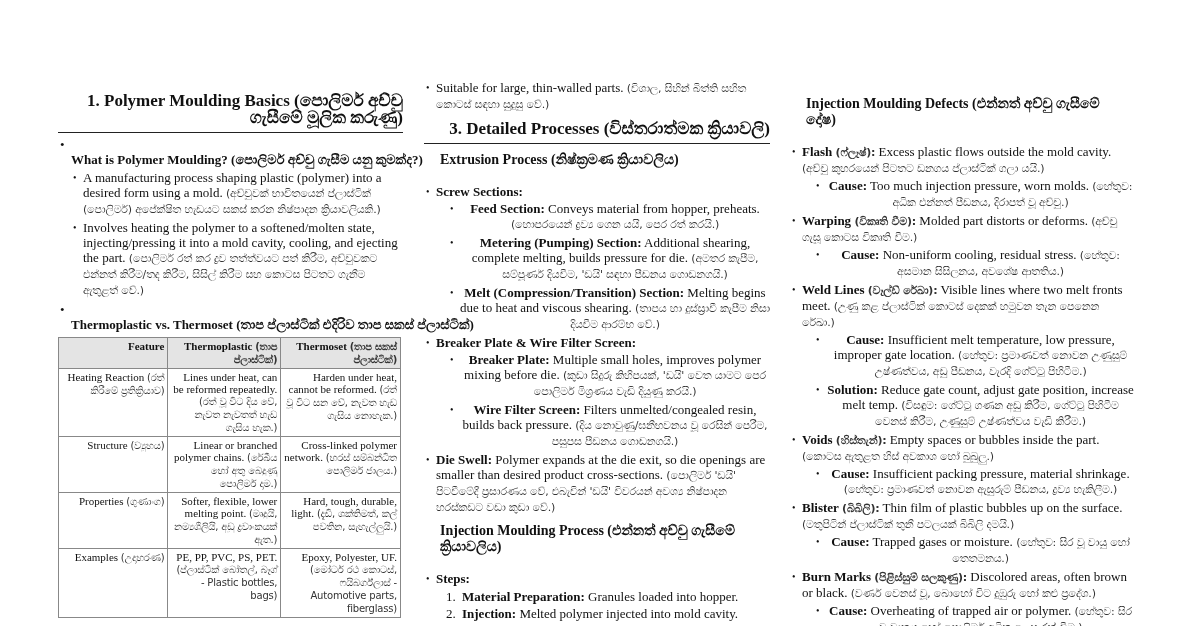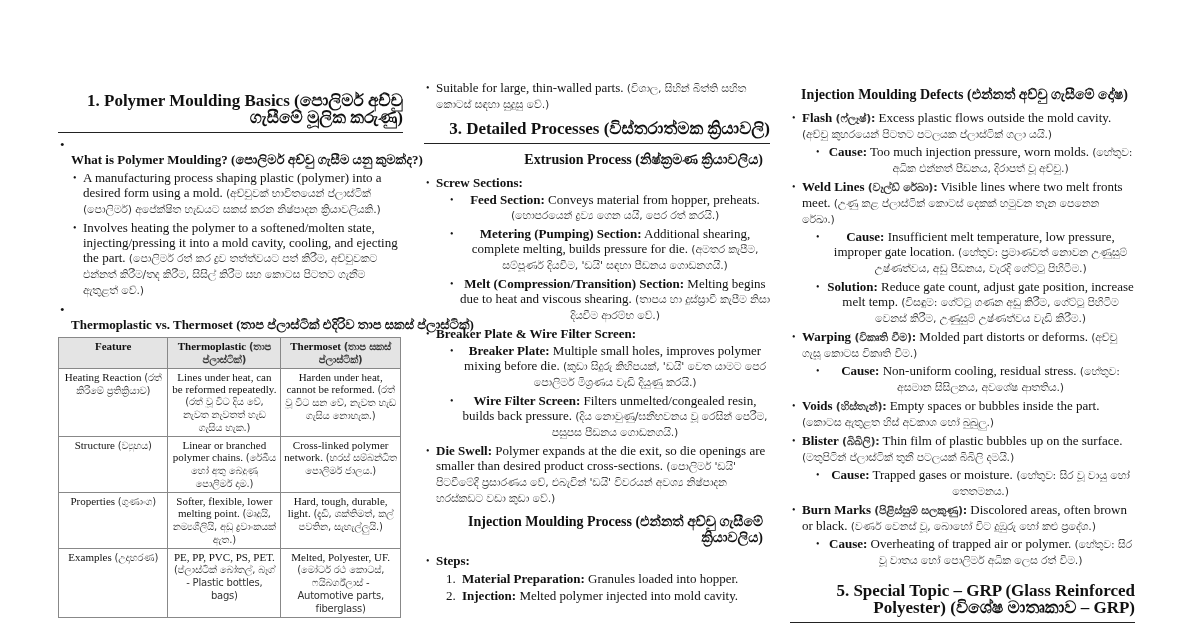--- a/index.html
+++ b/index.html
@@ -10,39 +10,39 @@
   }
   .col { position: absolute; top: 0; }
   .col1 { left: 58px; width: 345px; top: 92px; }
   .col2 { left: 424px; width: 346px; top: 80px; }
   .col3 { left: 790px; width: 345px; top: 80px; }
 
   h2 {
     font-size: 17px; line-height: 17px; font-weight: bold; margin: 0;
     padding-bottom: 6px; border-bottom: 1.5px solid #222; text-align: right;
   }
-  h3 { font-size: 14px; line-height: 16px; font-weight: bold; margin: 7px; text-align: right; }
+  h3 { font-size: 14px; line-height: 16px; font-weight: bold; margin: 16px; }
   ul, ol { margin: 0; padding: 0; }
   ul.l1 { list-style: none; padding-left: 2px; }
   ul.l2 { list-style: none; padding-left: 14px; text-align: center; }
   li.b { position: relative; padding-left: 10px; margin-bottom: 3px; }
   li.b::before {
     content: "\2022"; position: absolute; left: 0; top: 0; font-size: 10px;
   }
   .si { color: #333; font-family: "DejaVu Sans", sans-serif; font-size: 11px; letter-spacing: -0.2px; }
   b { font-weight: bold; }
 
   .bullet-only { padding-left: 2px; height: 14px; line-height: 14px; margin-top: 5px; }
   .subhead { font-weight: bold; font-size: 13px; padding-left: 13px; margin-bottom: 3px; white-space: nowrap; }
 
   table.cmp {
     border-collapse: collapse; width: 343px; margin-top: 5px; font-size: 11px; line-height: 12px;
   }
   table.cmp th, table.cmp td {
-    border: 1px solid #888; vertical-align: top; text-align: center; padding: 2px 3px;
+    border: 1px solid #888; vertical-align: top; text-align: right; padding: 2px 3px;
   }
   table.cmp th { background: #e4e4e4; font-weight: bold; }
   table.cmp td .si, table.cmp th .si { font-size: 10px; }
 
   ol.steps { padding-left: 22px; list-style: none; counter-reset: st; }
   ol.steps li { position: relative; padding-left: 16px; margin-bottom: 2px; counter-increment: st; }
   ol.steps li::before { content: counter(st) "."; position: absolute; left: 0; }
 </style>
 </head>
 <body>
@@ -95,21 +95,21 @@
         <td><span>Cross-linked polymer network.</span> <span class="si">(හරස් සම්බන්ධිත පොලිමර් ජාලය.)</span></td>
       </tr>
       <tr>
         <td><span>Properties</span> <span class="si">(ගුණාංග)</span></td>
         <td><span>Softer, flexible, lower melting point.</span> <span class="si">(මෘදුයි, නම්‍යශීලියි, අඩු ද්‍රවාංකයක් ඇත.)</span></td>
         <td><span>Hard, tough, durable, light.</span> <span class="si">(දැඩි, ශක්තිමත්, කල් පවතින, සැහැල්ලුයි.)</span></td>
       </tr>
       <tr>
         <td><span>Examples</span> <span class="si">(උදාහරණ)</span></td>
         <td><span>PE, PP, PVC, PS, PET.</span> <span class="si">(ප්ලාස්ටික් බෝතල්, බෑග් - Plastic bottles, bags)</span></td>
-        <td><span>Melted, Polyester, UF.</span> <span class="si">(මෝටර් රථ කොටස්, ෆයිබර්ග්ලාස් - Automotive parts, fiberglass)</span></td>
+        <td><span>Epoxy, Polyester, UF.</span> <span class="si">(මෝටර් රථ කොටස්, ෆයිබර්ග්ලාස් - Automotive parts, fiberglass)</span></td>
       </tr>
     </tbody>
   </table>
 
 </div>
 
 <div class="col col2">
   <ul class="l1">
     <li class="b">
       <span>Suitable for large, thin-walled parts.</span>
@@ -164,43 +164,46 @@
 </div>
 
 <div class="col col3">
   <h3>
     <span>Injection Moulding Defects</span>
     <span>(එන්නත් අච්චු ගැසීමේ දෝෂ)</span>
   </h3>
   <ul class="l1" style="margin-top:3px;">
     <li class="b">
       <b>Flash</b> <b class="si">(ෆ්ලෑෂ්):</b>
-      <span>Excess plastic flows outside the mold cavity.</span> <span class="si">(අච්චු කුහරයෙන් පිටතට පටලයක ප්ලාස්ටික් ගලා යයි.)</span>
+      <span>Excess plastic flows outside the mold cavity.</span> <span class="si">(අච්චු කුහරයෙන් පිටතට ඩනගය ප්ලාස්ටික් ගලා යයි.)</span>
       <ul class="l2" style="margin-top:2px;">
         <li class="b"><b>Cause:</b> <span>Too much injection pressure, worn molds.</span> <span class="si">(හේතුව: අධික එන්නත් පීඩනය, දිරාපත් වූ අච්චු.)</span></li>
+      </ul>
+    </li>
+    <li class="b">
+      <b>Warping</b> <b class="si">(විකෘති වීම):</b>
+      <span>Molded part distorts or deforms.</span> <span class="si">(අච්චු ගැසූ කොටස විකෘති වීම.)</span>
+      <ul class="l2" style="margin-top:2px;">
+        <li class="b"><b>Cause:</b> <span>Non-uniform cooling, residual stress.</span> <span class="si">(හේතුව: අසමාන සිසිලනය, අවශේෂ ආතතිය.)</span></li>
       </ul>
     </li>
     <li class="b">
       <b>Weld Lines</b> <b class="si">(වෑල්ඩ් රේඛා):</b>
       <span>Visible lines where two melt fronts meet.</span> <span class="si">(උණු කළ ප්ලාස්ටික් කොටස් දෙකක් හමුවන තැන පෙනෙන රේඛා.)</span>
       <ul class="l2" style="margin-top:2px;">
         <li class="b"><b>Cause:</b> <span>Insufficient melt temperature, low pressure, improper gate location.</span> <span class="si">(හේතුව: ප්‍රමාණවත් නොවන උණුසුම් උෂ්ණත්වය, අඩු පීඩනය, වැරදි ගේට්ටු පිහිටීම.)</span></li>
         <li class="b"><b>Solution:</b> <span>Reduce gate count, adjust gate position, increase melt temp.</span> <span class="si">(විසඳුම: ගේට්ටු ගණන අඩු කිරීම, ගේට්ටු පිහිටීම වෙනස් කිරීම, උණුසුම් උෂ්ණත්වය වැඩි කිරීම.)</span></li>
       </ul>
     </li>
     <li class="b">
-      <b>Warping</b> <b class="si">(විකෘති වීම):</b>
-      <span>Molded part distorts or deforms.</span> <span class="si">(අච්චු ගැසූ කොටස විකෘති වීම.)</span>
-      <ul class="l2" style="margin-top:2px;">
-        <li class="b"><b>Cause:</b> <span>Non-uniform cooling, residual stress.</span> <span class="si">(හේතුව: අසමාන සිසිලනය, අවශේෂ ආතතිය.)</span></li>
-      </ul>
-    </li>
-    <li class="b">
       <b>Voids</b> <b class="si">(හිස්තැන්):</b>
       <span>Empty spaces or bubbles inside the part.</span> <span class="si">(කොටස ඇතුළත හිස් අවකාශ හෝ බුබුලු.)</span>
+      <ul class="l2" style="margin-top:2px;">
+        <li class="b"><b>Cause:</b> <span>Insufficient packing pressure, material shrinkage.</span> <span class="si">(හේතුව: ප්‍රමාණවත් නොවන ඇසුරුම් පීඩනය, ද්‍රව්‍ය හැකිලීම.)</span></li>
+      </ul>
     </li>
     <li class="b">
       <b>Blister</b> <b class="si">(බිබිලි):</b>
       <span>Thin film of plastic bubbles up on the surface.</span> <span class="si">(මතුපිටින් ප්ලාස්ටික් තුනී පටලයක් බිබිලි දමයි.)</span>
       <ul class="l2" style="margin-top:2px;">
         <li class="b"><b>Cause:</b> <span>Trapped gases or moisture.</span> <span class="si">(හේතුව: සිර වූ වායු හෝ තෙතමනය.)</span></li>
       </ul>
     </li>
     <li class="b">
       <b>Burn Marks</b> <b class="si">(පිළිස්සුම් සලකුණු):</b>

